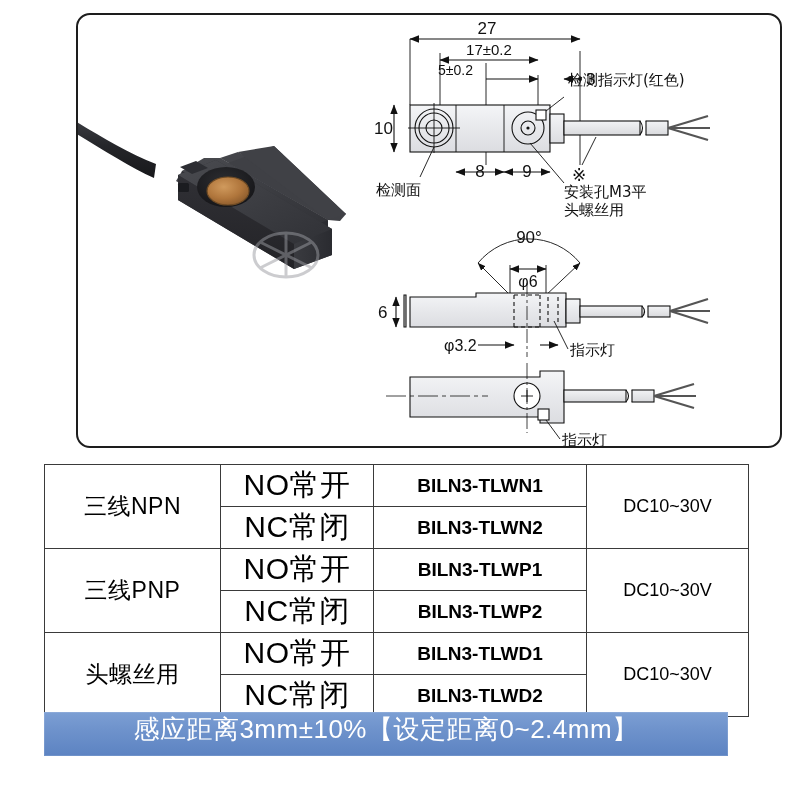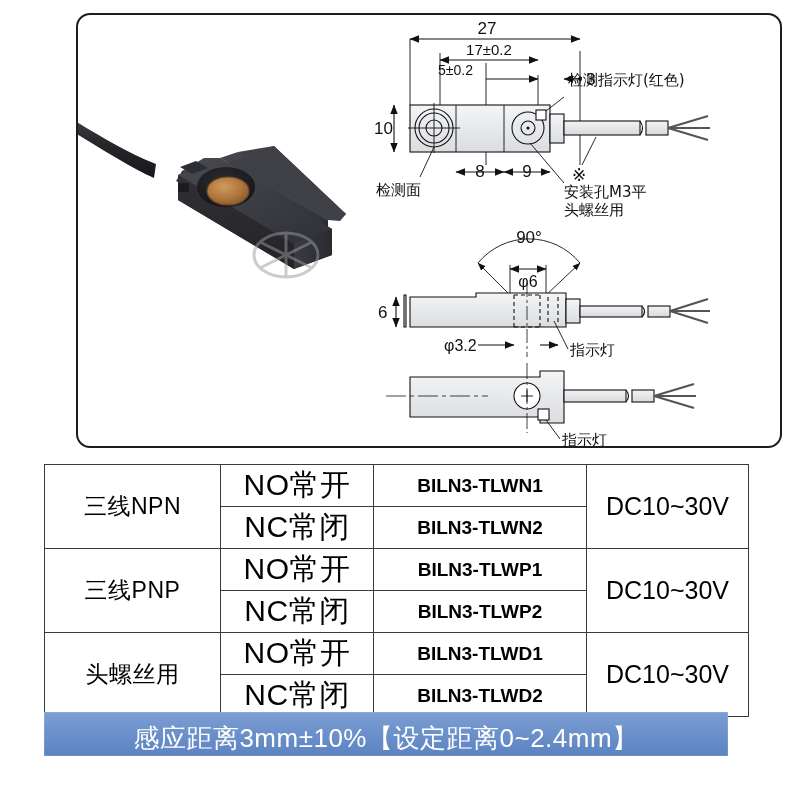--- a/index.html
+++ b/index.html
@@ -32,27 +32,27 @@
   #spec-table td{
     border:1px solid #3a3a3a;
     text-align:center;vertical-align:middle;
     color:#000;background:#fff;
     font-family:"Liberation Sans","DejaVu Sans",sans-serif;
     padding:0;
   }
   td.c-type{width:175px;height:76px;font-size:23px;letter-spacing:0.5px;}
   td.c-mode{width:152px;height:38px;font-size:30px;letter-spacing:0.5px;}
   td.c-model{width:212px;height:38px;font-size:19px;letter-spacing:0px;font-weight:bold;}
-  td.c-volt{width:161px;height:76px;font-size:25px;letter-spacing:0px;}
+  td.c-volt{width:161px;height:76px;font-size:18px;letter-spacing:0px;}
 
   
   #banner{
     position:absolute;left:44px;top:712px;width:684px;height:44px;
     background:linear-gradient(180deg,#7c9fd4 0%,#6f93cc 38%,#5c83c2 100%);
-    display:flex;align-items:flex-end;justify-content:center;
+    display:flex;align-items:flex-start;justify-content:center;
     color:#ffffff;font-size:26px;letter-spacing:0.5px;
     font-family:"Liberation Sans","DejaVu Sans",sans-serif;
     box-shadow:inset 0 0 0 1px rgba(255,255,255,.12);
   }
 
   .cjk{font-family:"DejaVu Sans","Liberation Sans",sans-serif;}
 </style>
 </head>
 <body>
 

